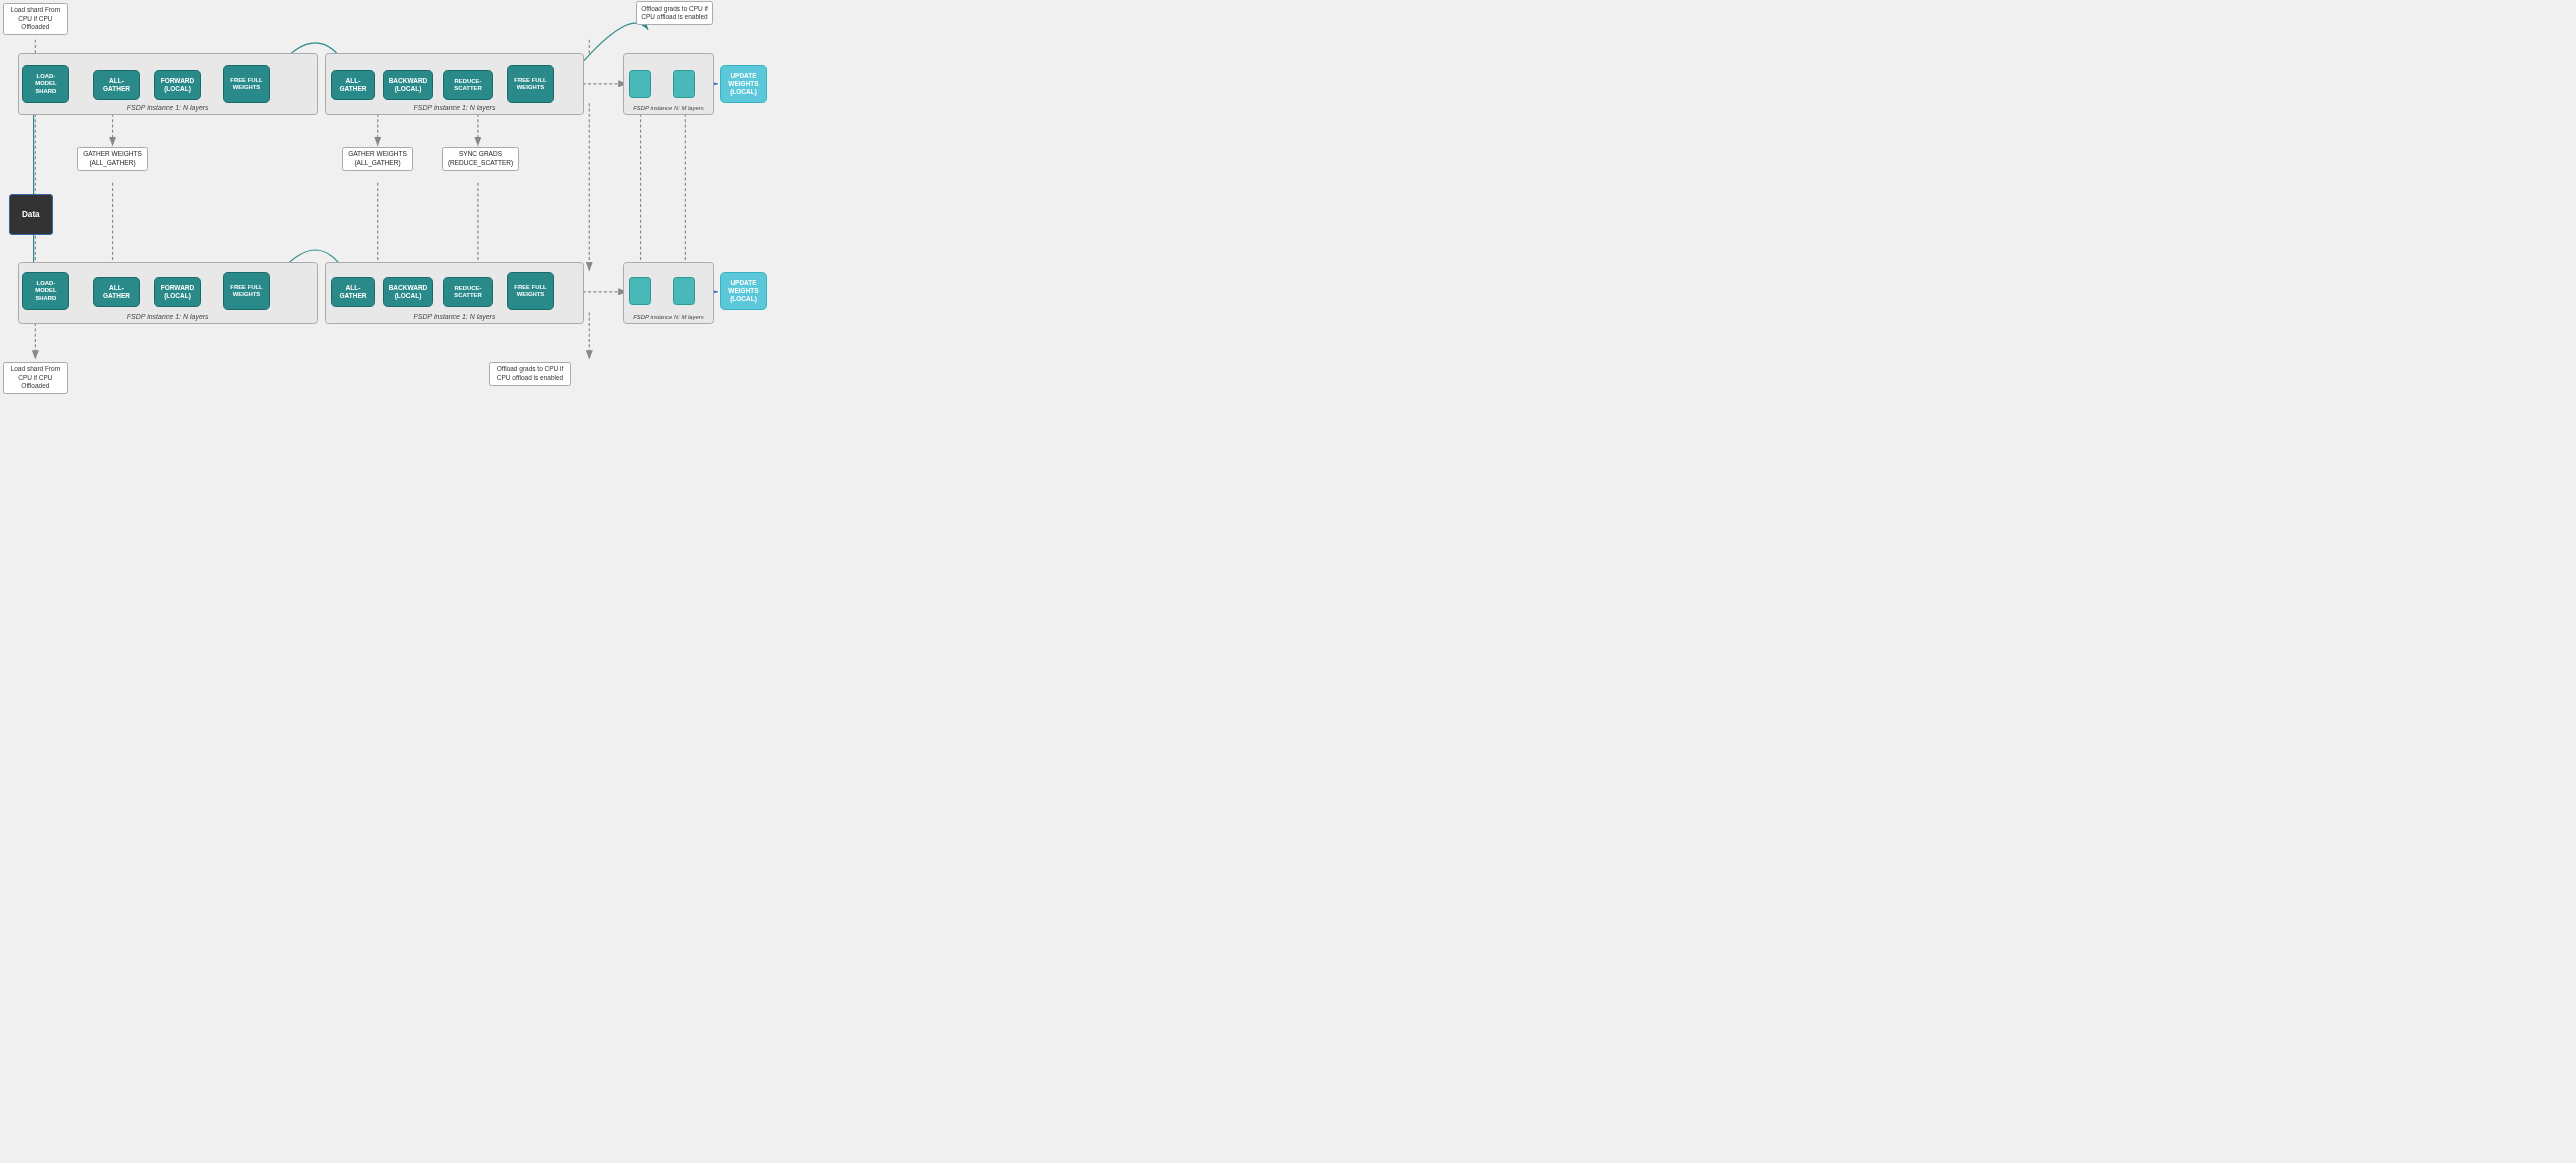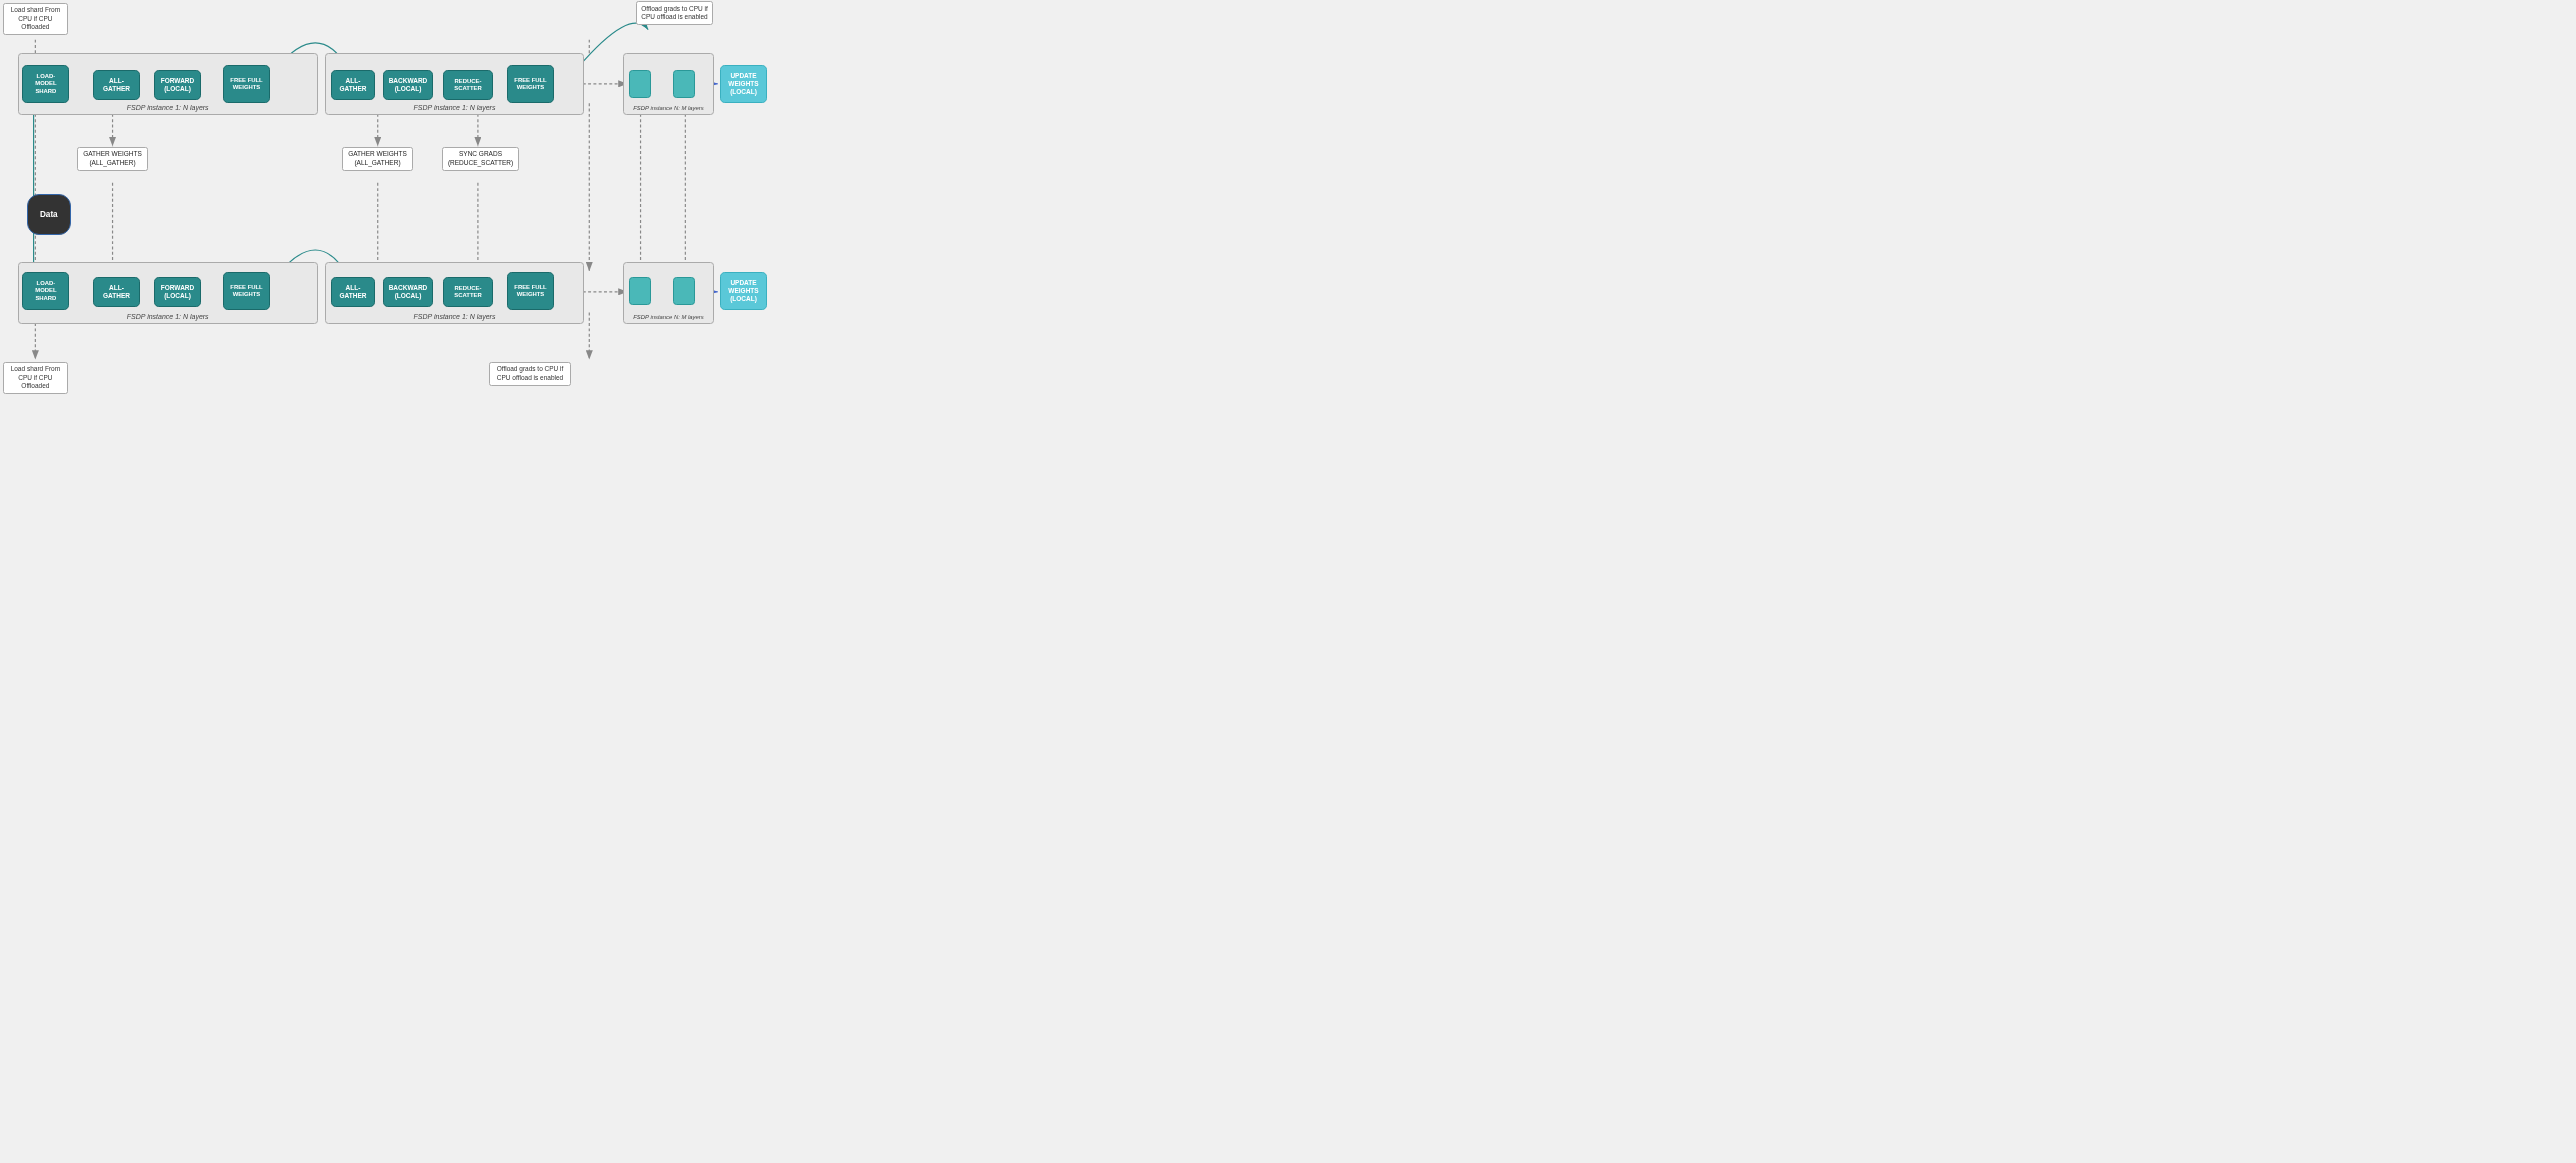--- a/index.html
+++ b/index.html
@@ -63,26 +63,25 @@
       color: #333;
     }
 
     
     .data-box {
       position: absolute;
       background: #333;
       color: white;
       font-weight: bold;
       font-size: 8.2px;
-      border-radius: 12px;
+      border-radius: 3px;
       display: flex;
       align-items: center;
       justify-content: center;
       border: 1.8px solid #3366aa;
-      margin-left: 18px;
     }
 
     
     .arrows-svg {
       position: absolute;
       top: 0; left: 0;
       width: 100%;
       height: 100%;
       pointer-events: none;
     }

